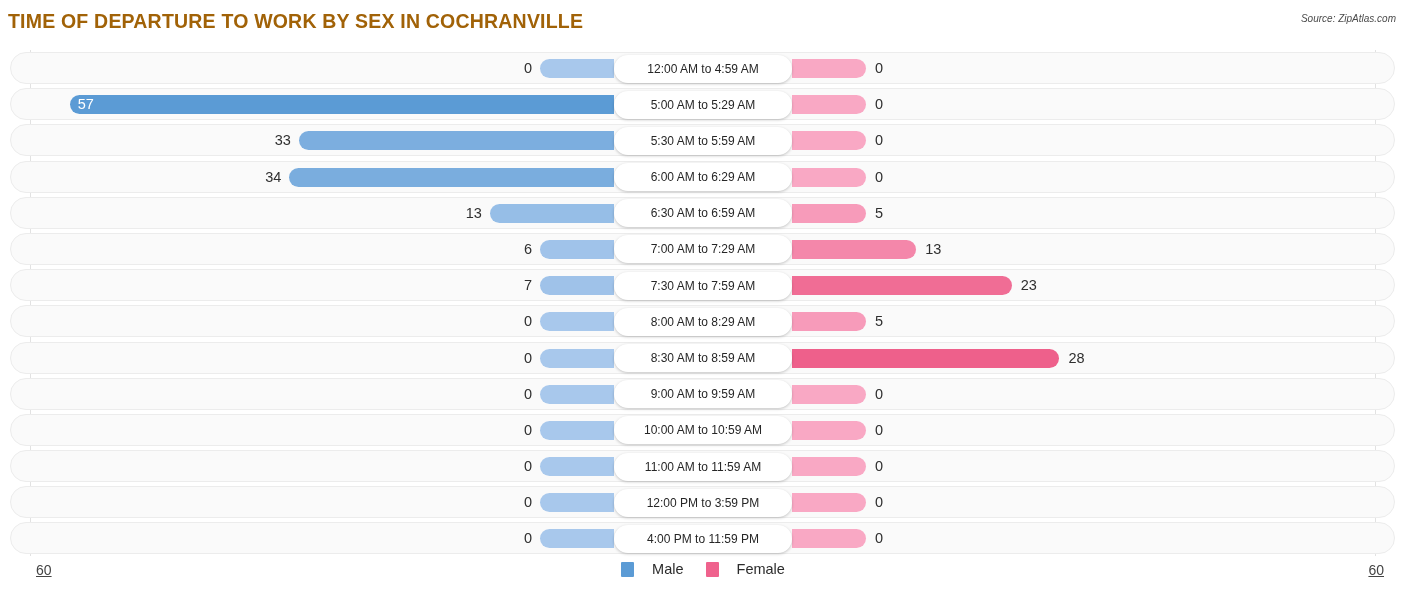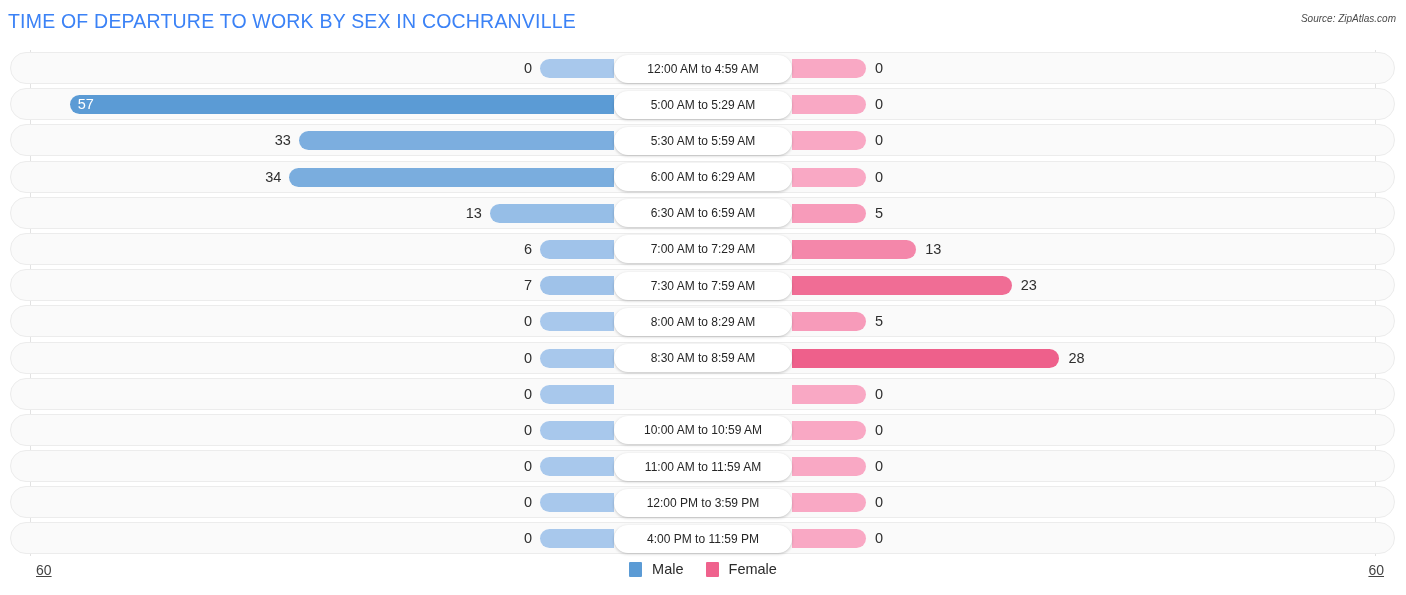--- a/index.html
+++ b/index.html
@@ -9,21 +9,21 @@
     font-family: "Liberation Sans", sans-serif;
     overflow: hidden;
   }
   #chart-root { position: relative; width: 1406px; height: 595px; }
 
   
   .header { position: absolute; left: 0; top: 0; width: 1406px; height: 44px; }
   .chart-title {
     position: absolute; left: 8px; top: 10px;
     font-size: 19.5px; letter-spacing: .2px;
-    color: #3b82f6; font-weight: 400; white-space: nowrap;
+    color: #a16207; font-weight: 700; white-space: nowrap;
   }
   .chart-source {
     position: absolute; right: 10px; top: 13px;
     font-size: 10px; font-style: italic; color: #4a4a4a; white-space: nowrap;
   }
 
   
   .plot { position: absolute; left: 0; top: 50px; width: 1406px; height: 506px; }
 
   .axis-line { position: absolute; top: 0; width: 1px; height: 506px; background: #e2e2e2; }
@@ -66,21 +66,21 @@
   
   .footer { position: absolute; left: 0; top: 556px; width: 1406px; height: 39px; }
   .axis-max { position: absolute; top: 6px; font-size: 14px; color: #444; text-decoration: underline; }
   .axis-max.left  { left: 36px; }
   .axis-max.right { right: 22px; }
 
   .legend {
     position: absolute; left: 0; right: 0; top: 5px;
     display: flex; align-items: center; justify-content: center; gap: 22px;
   }
-  .legend-item { display: flex; align-items: center; gap: 10px; }
+  .legend-item { display: flex; align-items: center; gap: 18px; }
   .legend-swatch { width: 13px; height: 15px; border-radius: 1px; }
   .legend-label { font-size: 14.5px; color: #2b2b2b; }
 </style>
 </head>
 <body>
 
 <div id="chart-root">
 
   <div class="header">
     <div class="chart-title">TIME OF DEPARTURE TO WORK BY SEX IN COCHRANVILLE</div>
@@ -162,20 +162,21 @@
           <div class="bar female" style="left: 792px; width: 267.4px; background: rgb(238, 96, 139);"></div>
           <div class="bar-value female" style="left: 1068.4px; width: 46px;">28</div>
           <div class="cat-pill">8:30 AM to 8:59 AM</div>
         </div>
         <div class="row">
           <div class="track"></div>
           <div class="bar male" style="left: 540px; width: 74px; background: rgb(168, 200, 236);"></div>
           <div class="bar-value male" style="left: 492px; width: 40px;">0</div>
           <div class="bar female" style="left: 792px; width: 74px; background: rgb(249, 168, 196);"></div>
           <div class="bar-value female" style="left: 875px; width: 46px;">0</div>
+          <div class="cat-pill">9:00 AM to 9:59 AM</div>
         </div>
         <div class="row">
           <div class="track"></div>
           <div class="bar male" style="left: 540px; width: 74px; background: rgb(168, 200, 236);"></div>
           <div class="bar-value male" style="left: 492px; width: 40px;">0</div>
           <div class="bar female" style="left: 792px; width: 74px; background: rgb(249, 168, 196);"></div>
           <div class="bar-value female" style="left: 875px; width: 46px;">0</div>
           <div class="cat-pill">10:00 AM to 10:59 AM</div>
         </div>
         <div class="row">

